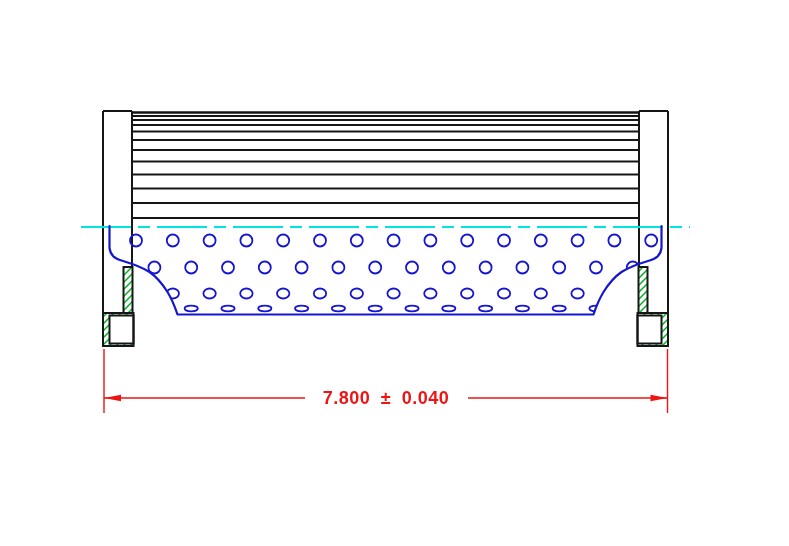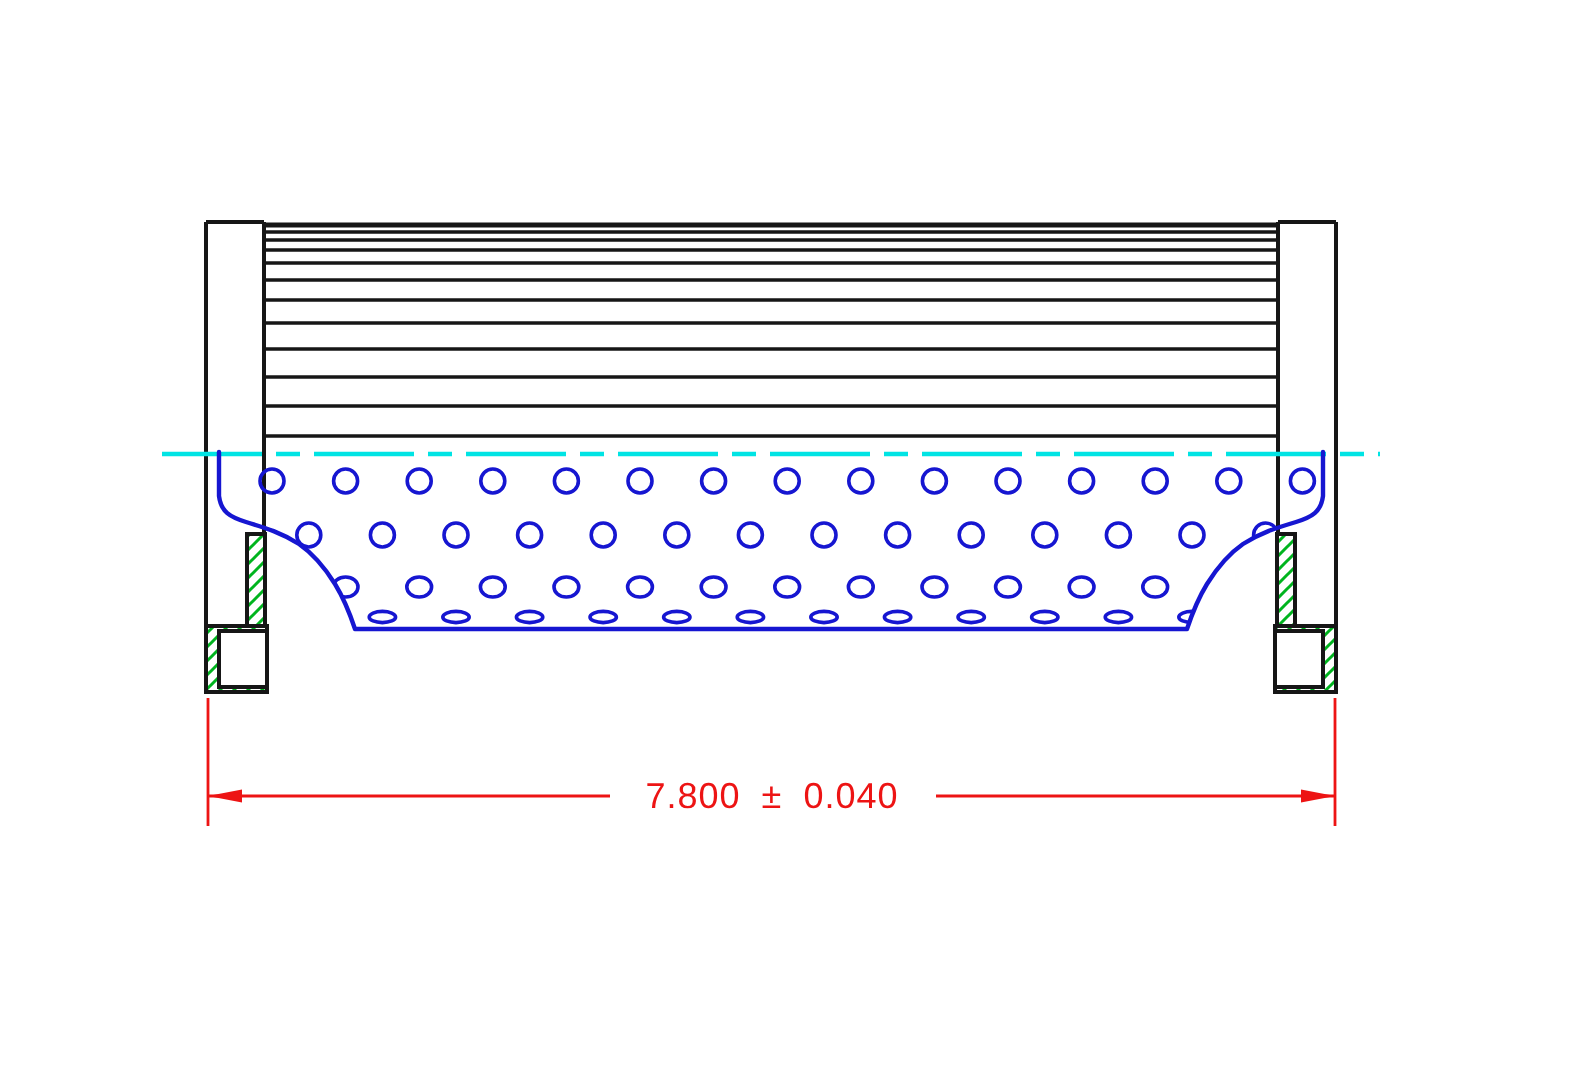--- a/index.html
+++ b/index.html
@@ -7,20 +7,21 @@
     padding: 0;
     background: #ffffff;
     font-family: "Liberation Sans", sans-serif;
   }
   .canvas {
     position: relative;
     width: 789px;
     height: 546px;
     background: #ffffff;
     overflow: hidden;
+    font-weight: bold;
   }
   svg { display: block; }
   .dim-text {
     font-family: "Liberation Sans", sans-serif;
     letter-spacing: 0.5px;
     word-spacing: 5px;
   }
 </style>
 </head>
 <body>

